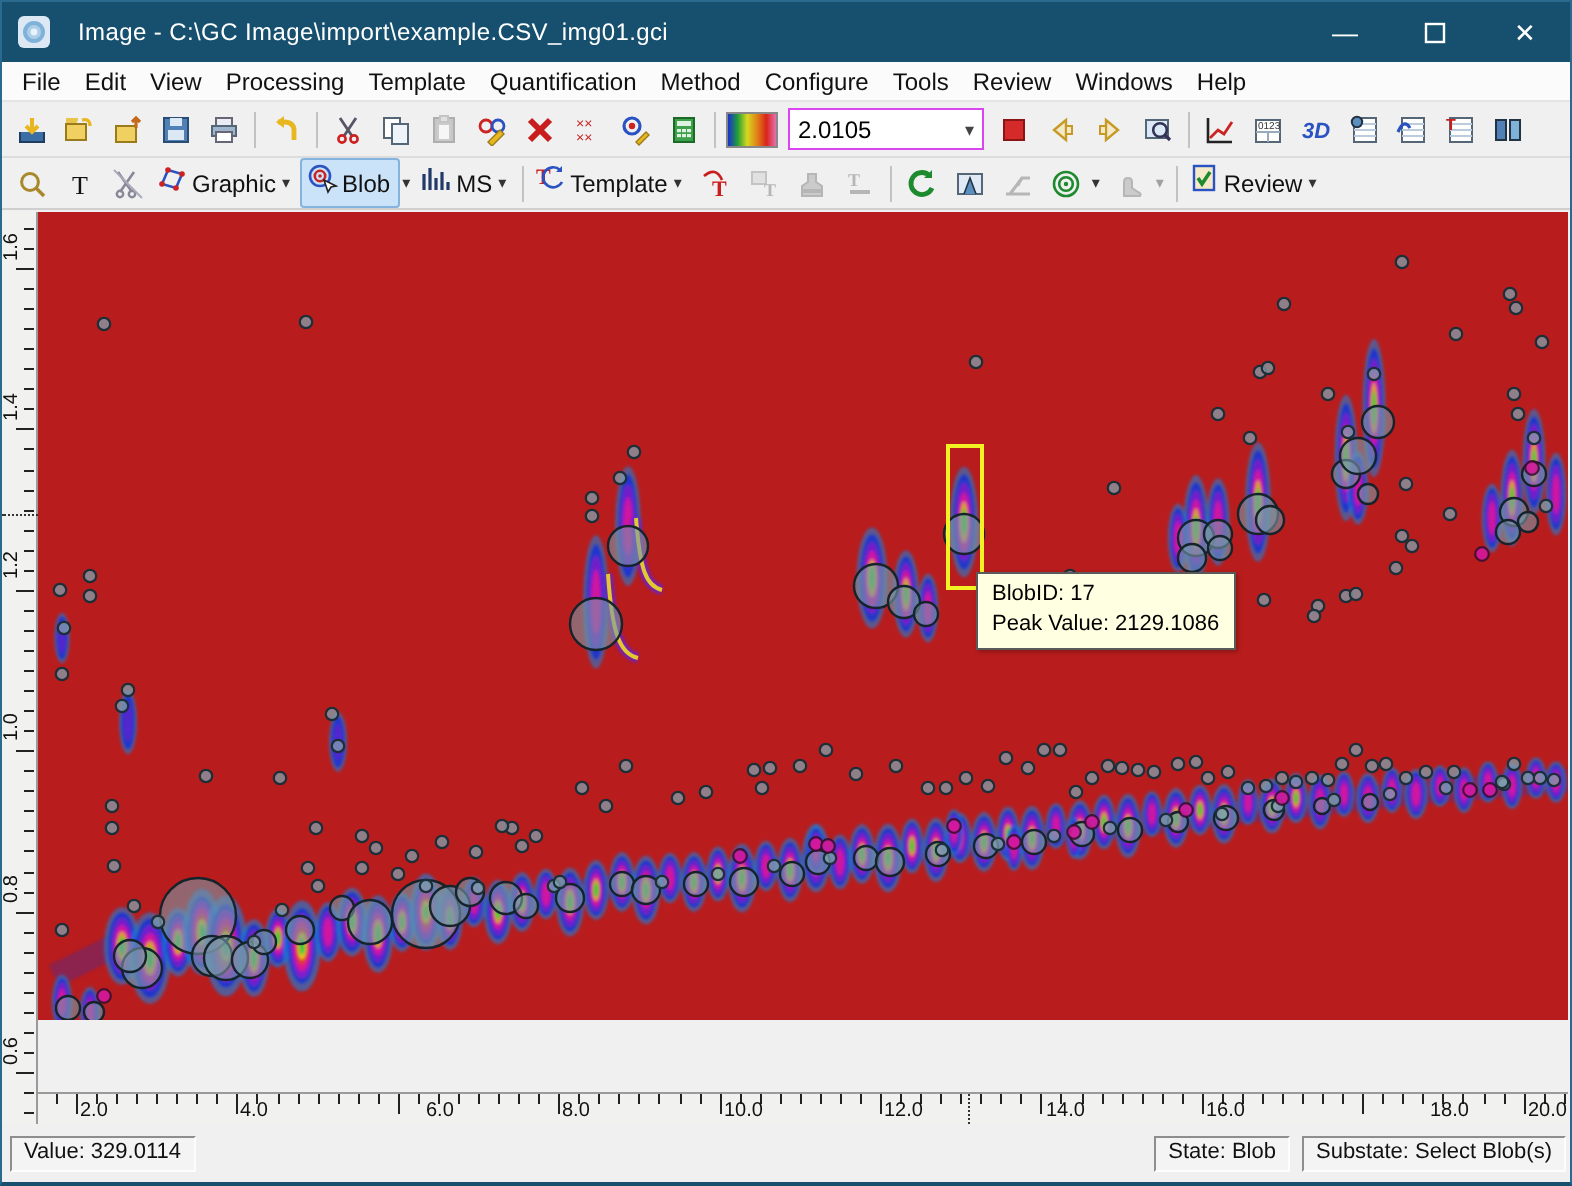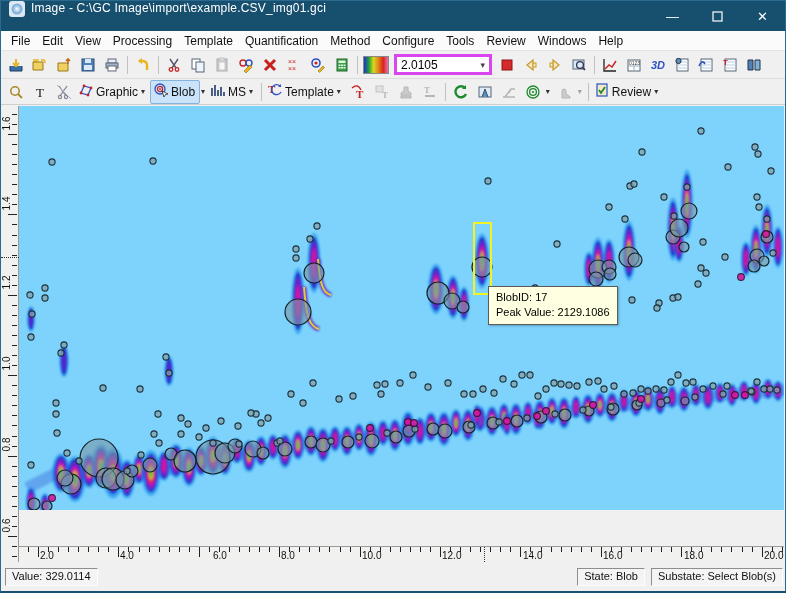--- a/index.html
+++ b/index.html
@@ -1,48 +1,48 @@
 <!DOCTYPE html>
 <html><head>
 <meta charset="utf-8">
 <style>
   * { margin:0; padding:0; box-sizing:border-box; }
   html,body { width:786px; height:593px; font-family:"Liberation Sans", sans-serif; background:#777; }
   .window { position:relative; width:786px; height:593px; background:#f0f0f0; border:1px solid #2b6a8f; border-bottom:2px solid #17506e; overflow:hidden; }
   
-  .titlebar { height:30px; background:#17506e; display:flex; align-items:flex-start; color:#fff; }
+  .titlebar { height:30px; background:#17506e; display:flex; align-items:center; color:#fff;gap:8px; }
   .app-icon { width:16px; height:16px; margin:0 6px 0 8px; display:inline-block; }
   .title { font-size:12px; letter-spacing:.2px; flex:1; white-space:nowrap; overflow:hidden; }
   .win-btns { display:flex; height:30px; }
   .win-btn { width:45px; height:30px; display:flex; align-items:center; justify-content:center; color:#fff; font-size:13px; }
   
   .menubar { height:20px; background:#fbfbfb; display:flex; align-items:center; padding-left:4px; border-bottom:1px solid #e4e4e4; }
   .menu-item { font-size:12px; color:#111; padding:2px 6px; white-space:nowrap; }
   
   .toolbar { display:flex; align-items:center; background:#f0f0f0; padding:0 3px; }
   .tb1 { height:28px; border-bottom:1px solid #dcdcdc; }
   .tb2 { height:26px; border-bottom:1px solid #cfcfcf; }
   .tbtn { width:24px; height:22px; display:flex; align-items:center; justify-content:center; border-radius:2px; flex:0 0 auto; }
   .tbtn svg { display:block; }
   .tsep { width:1px; height:18px; background:#c2c2c2; margin:0 3px; flex:0 0 auto; }
   .dim { filter:grayscale(1); opacity:.42; }
   .tlabel { font-size:12px; color:#111; margin:0 2px; white-space:nowrap; }
   .caret { font-size:8px; color:#333; margin:0 3px 0 1px; }
   .toolgroup { display:flex; align-items:center; padding:1px 2px; border-radius:2px; flex:0 0 auto; }
   .toolgroup.active { background:#cbe3f9; border:1px solid #84b4de; }
-  .combo { width:98px; height:21px; background:#fff; border:3px solid #d946ef; display:flex; align-items:center; font-size:12px; padding:0 4px; margin:0 3px; }
+  .combo { width:98px; height:21px; background:#fff; border:1px solid #d946ef; display:flex; align-items:center; font-size:12px; padding:0 4px; margin:0 3px; }
   .combo .cval { flex:1; }
   .combo .chev { font-size:9px; color:#444; }
   .cmap { width:26px; height:18px; border:1px solid #888; background:linear-gradient(90deg,#1c2fd0,#1f9e3a,#d8d81f,#e08418,#d92418,#e86fb2); margin:0 2px; }
   
   .content { position:absolute; left:0; top:105px; width:786px; height:456px; }
   .vruler { position:absolute; left:0; top:0; width:18px; height:456px; background:#f1f1ef; border-right:1px solid #9a9a9a; }
   .vtick { position:absolute; right:1px; height:1px; background:#222; }
   .vlabel { position:absolute; font-size:10px; color:#111; transform:rotate(-90deg); transform-origin:center; width:24px; text-align:center; left:-7px; }
-  .plot { position:absolute; left:18px; top:0; width:765px; height:404px; background:#7dd3fc; overflow:hidden; }
+  .plot { position:absolute; left:18px; top:0; width:765px; height:404px; background:#b91c1c; overflow:hidden; }
   .plot svg { position:absolute; left:0; top:0; }
   .hruler { position:absolute; left:18px; top:440px; width:765px; height:16px; background:#f1f1ef; border-top:1px solid #9a9a9a; }
   .htick { position:absolute; top:0; width:1px; background:#222; }
   .hlabel { position:absolute; top:3px; font-size:10px; color:#111; }
   .dot-marker-h { position:absolute; left:0; width:18px; border-top:1px dotted #333; }
   .dot-marker-v { position:absolute; top:0; height:15px; border-left:1px dotted #333; }
   .tooltip { position:absolute; left:469px; top:180px; background:#ffffe1; border:1px solid #5a5a5a; padding:3px 7px 4px 7px; font-size:11px; color:#000; line-height:15px; white-space:nowrap; box-shadow:1px 1px 2px rgba(0,0,0,.25); }
   
   .statusbar { position:absolute; left:0; top:561px; width:786px; height:30px; background:#f0f0f0; display:flex; align-items:center; padding:0 4px; gap:6px; }
   .sbox { height:18px; font-size:11px; color:#111; background:#f4f4f4; border:1px solid; border-color:#8e8e8e #fdfdfd #fdfdfd #8e8e8e; padding:1px 6px; white-space:nowrap; }
@@ -1196,21 +1196,21 @@
         <div class="htick" style="left: 752.65px; height: 5px;"></div>
         <div class="htick" style="left: 762.7px; height: 5px;"></div>
         <div class="hlabel" style="left: 21px;">2.0</div>
         <div class="hlabel" style="left: 101px;">4.0</div>
         <div class="hlabel" style="left: 182px; padding-left: 12px;">6.0</div>
         <div class="hlabel" style="left: 262px;">8.0</div>
         <div class="hlabel" style="left: 343px;">10.0</div>
         <div class="hlabel" style="left: 423px;">12.0</div>
         <div class="hlabel" style="left: 504px;">14.0</div>
         <div class="hlabel" style="left: 584px;">16.0</div>
-        <div class="hlabel" style="left: 665px;">18.0</div>
+        <div class="hlabel" style="left: 696px;">18.0</div>
         <div class="hlabel" style="left: 745px;">20.0</div>
         <div class="dot-marker-v" style="left: 465px;"></div>
       </div>
   </div>
 
   <div class="statusbar">
     <div class="sbox">Value: 329.0114</div>
     <div class="spacer"></div>
     <div class="sbox">State: Blob</div>
     <div class="sbox">Substate: Select Blob(s)</div>

